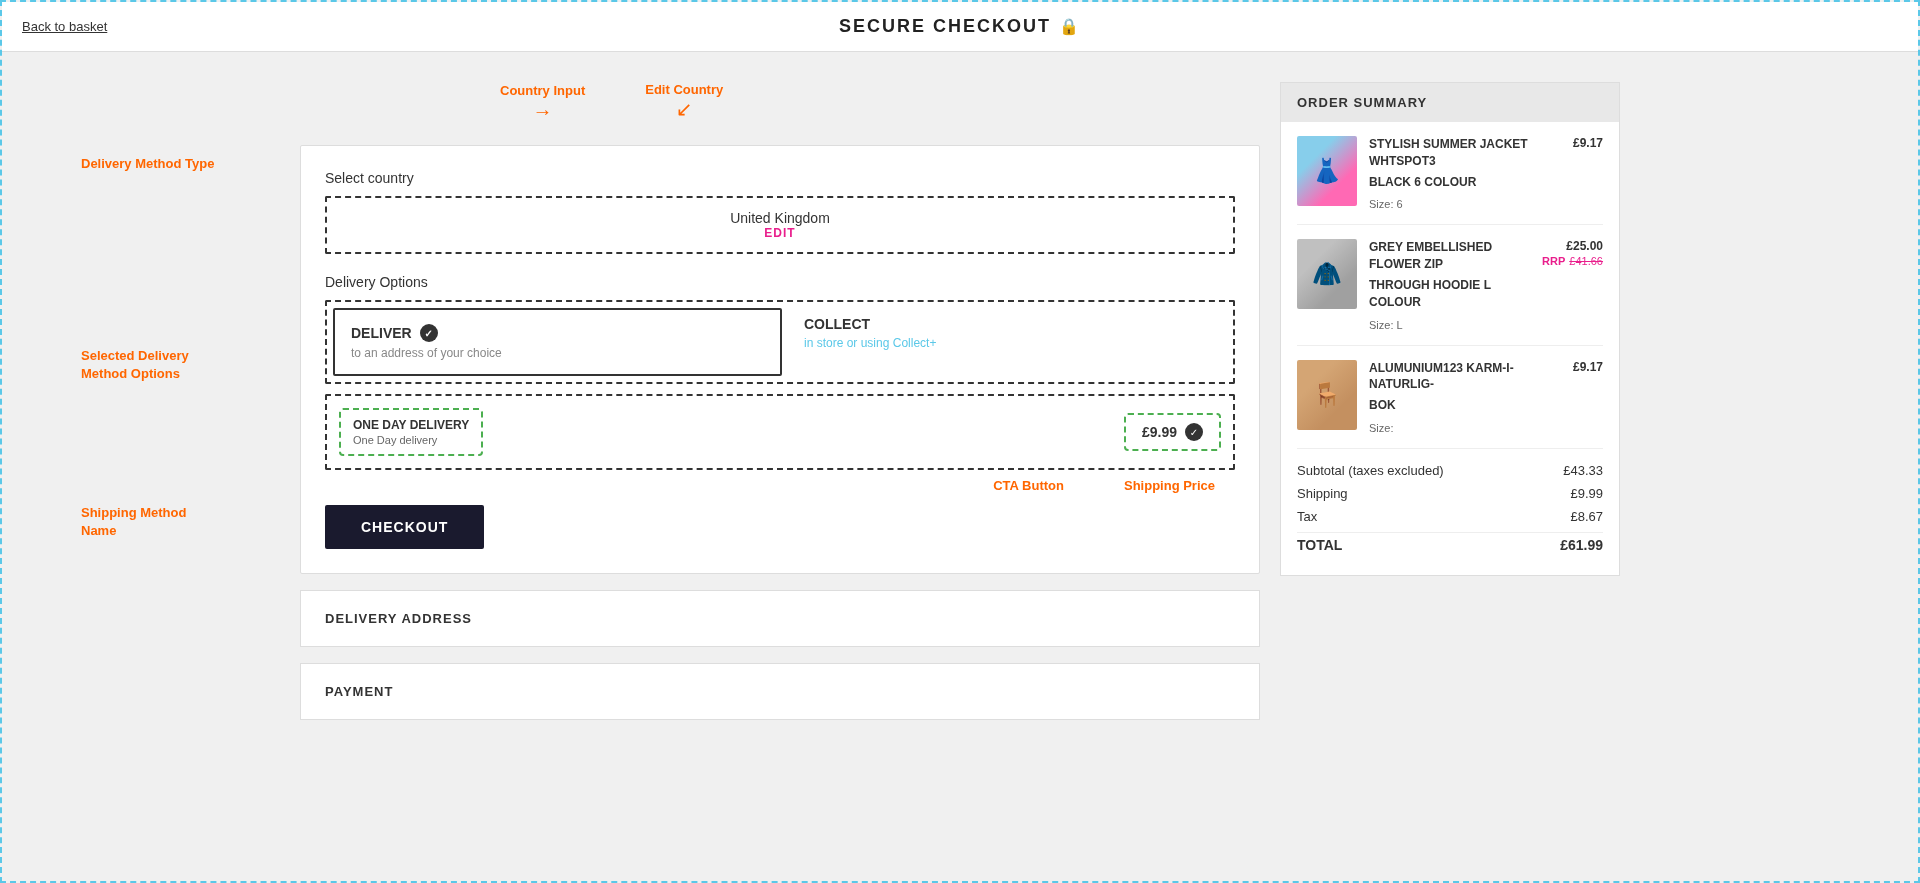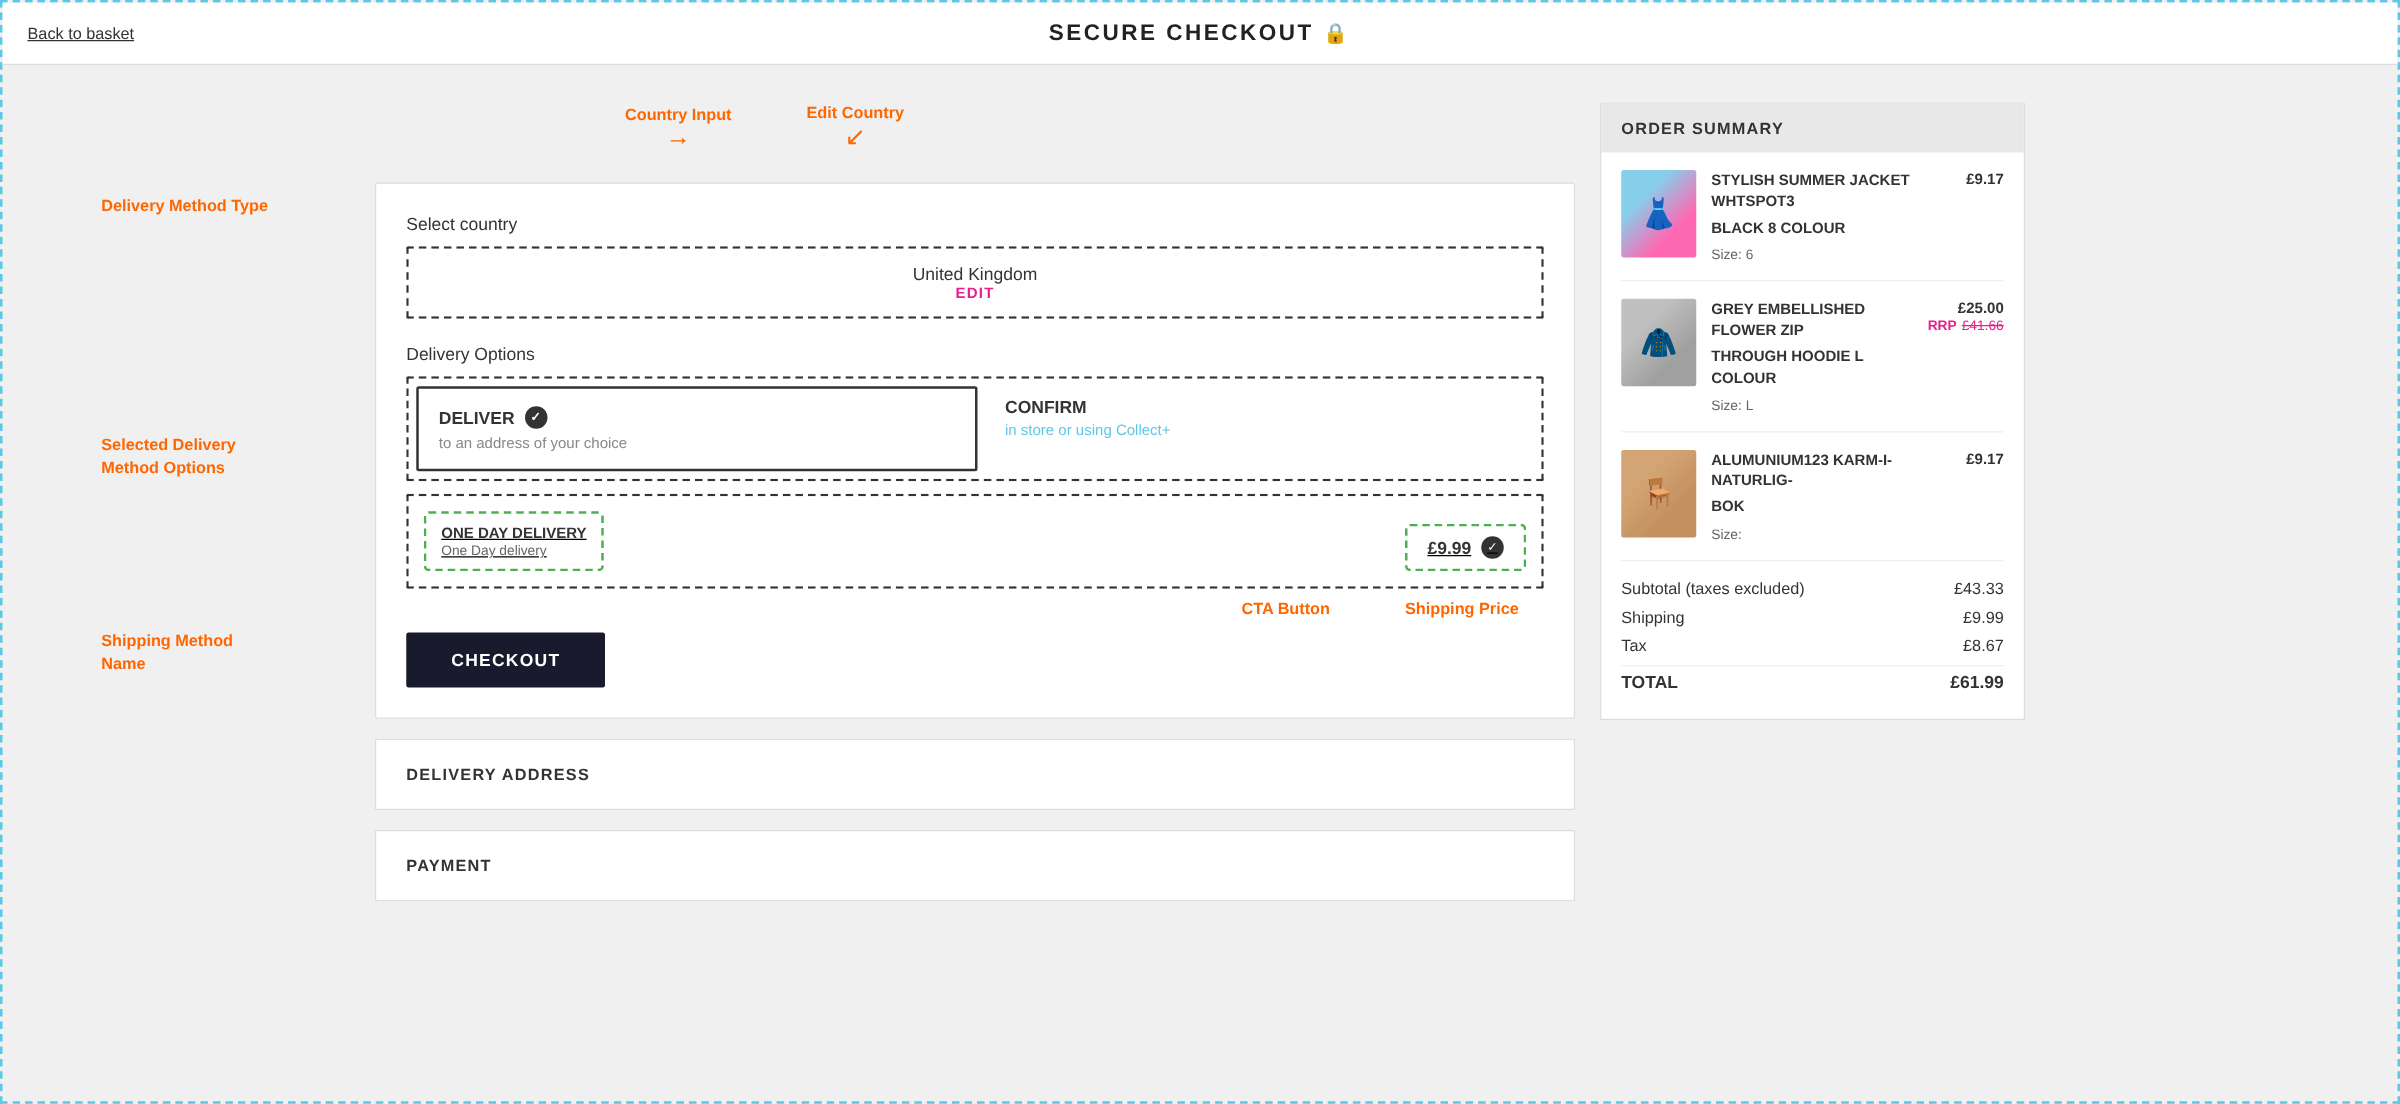--- a/index.html
+++ b/index.html
@@ -145,23 +145,22 @@
       font-size: 10px;
     }
 
     
     .selected-delivery-box {
       border: 2px dashed #333;
       border-radius: 2px;
       padding: 12px;
       margin-bottom: 12px;
       display: flex;
-      align-items: flex-end;
+      align-items: center;
       justify-content: space-between;
-      text-decoration: underline;
     }
     .delivery-option-item {
       border: 2px dashed #4caf50;
       border-radius: 4px;
       padding: 8px 12px;
       min-width: 140px;
     }
     .delivery-option-name {
       font-size: 12px;
       font-weight: bold;
@@ -407,21 +406,21 @@
           <div class="delivery-option selected">
             <div class="delivery-option-title">
               <span>DELIVER</span>
               <span class="check-icon">✓</span>
             </div>
             <div class="delivery-option-subtitle">to an address of your choice</div>
           </div>
 
           <div class="delivery-option collect-option">
             <div class="delivery-option-title">
-              <span>CONFIRM</span>
+              <span>COLLECT</span>
             </div>
             <div class="delivery-option-subtitle">in store or using Collect+</div>
           </div>
         </div>
 
         
         <div class="selected-delivery-box">
           <div class="delivery-option-item">
             <div class="delivery-option-name">ONE DAY DELIVERY</div>
             <div class="delivery-option-desc">One Day delivery</div>
@@ -460,21 +459,21 @@
       <div class="order-items">
 
         <div class="order-item">
           <div class="item-image img-jacket">
             <div class="item-image-placeholder">👗</div>
           </div>
           <div class="item-details">
             <div class="item-header">
               <div>
                 <div class="item-name">STYLISH SUMMER JACKET WHTSPOT3</div>
-                <div class="item-name">BLACK 8 COLOUR</div>
+                <div class="item-name">BLACK 6 COLOUR</div>
               </div>
               <div class="item-price">£9.17</div>
             </div>
             <div class="item-size">Size: 6</div>
           </div>
         </div>
 
         <div class="order-item">
           <div class="item-image img-hoodie">
             <div class="item-image-placeholder">🧥</div>

